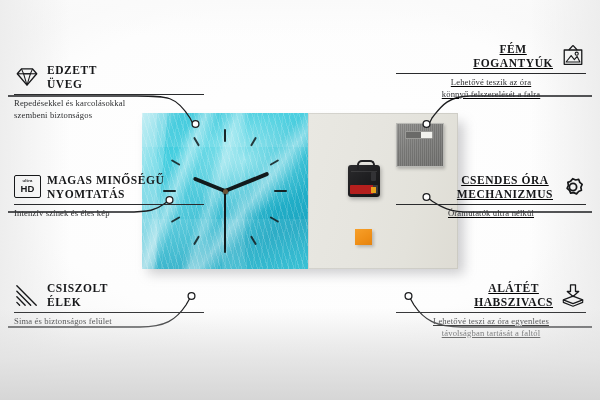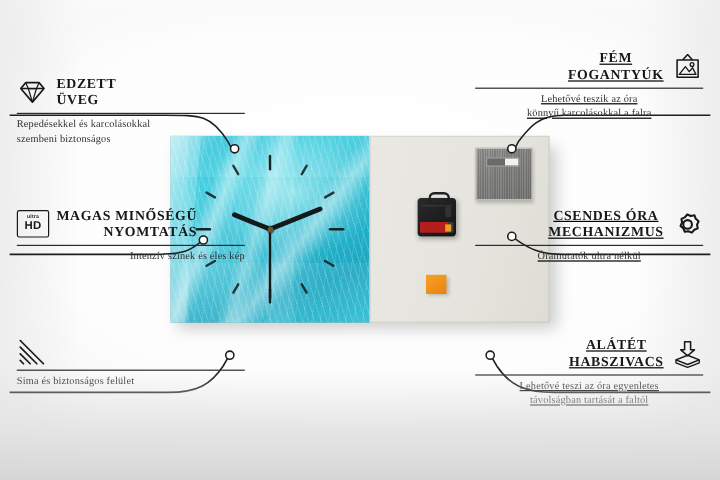--- a/index.html
+++ b/index.html
@@ -238,21 +238,21 @@
         <div class="cal-title">ÜVEG</div>
       </div>
     </div>
     <div class="cal-rule"></div>
     <div class="cal-sub">
       <div>Repedésekkel és karcolásokkal</div>
       <div>szembeni biztonságos</div>
     </div>
   </div>
 
-  <div class="callout left" style="left:14px;top:173px;text-align:right;">
+  <div class="callout left" style="left:14px;top:173px;">
     <div class="cal-head">
       <span class="cal-icon">
         <span class="hdbadge">
           <span class="u">ultra</span>
           <span class="h">HD</span>
         </span>
       </span>
       <div>
         <div class="cal-title">MAGAS MINŐSÉGŰ</div>
         <div class="cal-title">NYOMTATÁS</div>
@@ -269,20 +269,24 @@
       <span class="cal-icon">
         <svg viewBox="0 0 28 26">
             <g stroke="currentColor" stroke-width="1.5" stroke-linecap="round">
           <path d="M3 3 L24 24"></path>
               <path d="M3 9 L18 24"></path>
               <path d="M3 15 L12 24"></path>
               <path d="M3 21 L6 24"></path>
         </g>
           </svg>
       </span>
+      <div>
+        <div class="cal-title">CSISZOLT</div>
+        <div class="cal-title">ÉLEK</div>
+      </div>
     </div>
     <div class="cal-rule"></div>
     <div class="cal-sub">
       <div>Sima és biztonságos felület</div>
     </div>
   </div>
 
   <div class="callout right" style="left:396px;top:42px;">
     <div class="cal-head">
       <span class="cal-icon">
@@ -296,21 +300,21 @@
           </svg>
       </span>
       <div>
         <div class="cal-title">FÉM</div>
         <div class="cal-title">FOGANTYÚK</div>
       </div>
     </div>
     <div class="cal-rule"></div>
     <div class="cal-sub">
       <div>Lehetővé teszik az óra</div>
-      <div>könnyű karcolásokkal a falra</div>
+      <div>könnyű felszerelését a falra</div>
     </div>
   </div>
 
   <div class="callout right" style="left:396px;top:173px;">
     <div class="cal-head">
       <span class="cal-icon">
         <svg viewBox="0 0 28 26">
             <g fill="none" stroke="currentColor" stroke-width="1.9" stroke-linejoin="round">
           <path d="M14 2.6 L17.2 4.0 L20.6 3.4 L21.8 6.6 L24.4 8.9 L23.0 12.0 L23.6 15.4 L20.5 16.7 L18.2 19.3 L15.0 18.0 L11.7 18.5 L10.4 15.4 L7.8 13.1 L9.2 10.0 L8.6 6.6 L11.7 5.3 Z" transform="translate(0,1.5) scale(0.98)"></path>
           <circle cx="14" cy="13" r="3.9" stroke-width="1.9"></circle>

